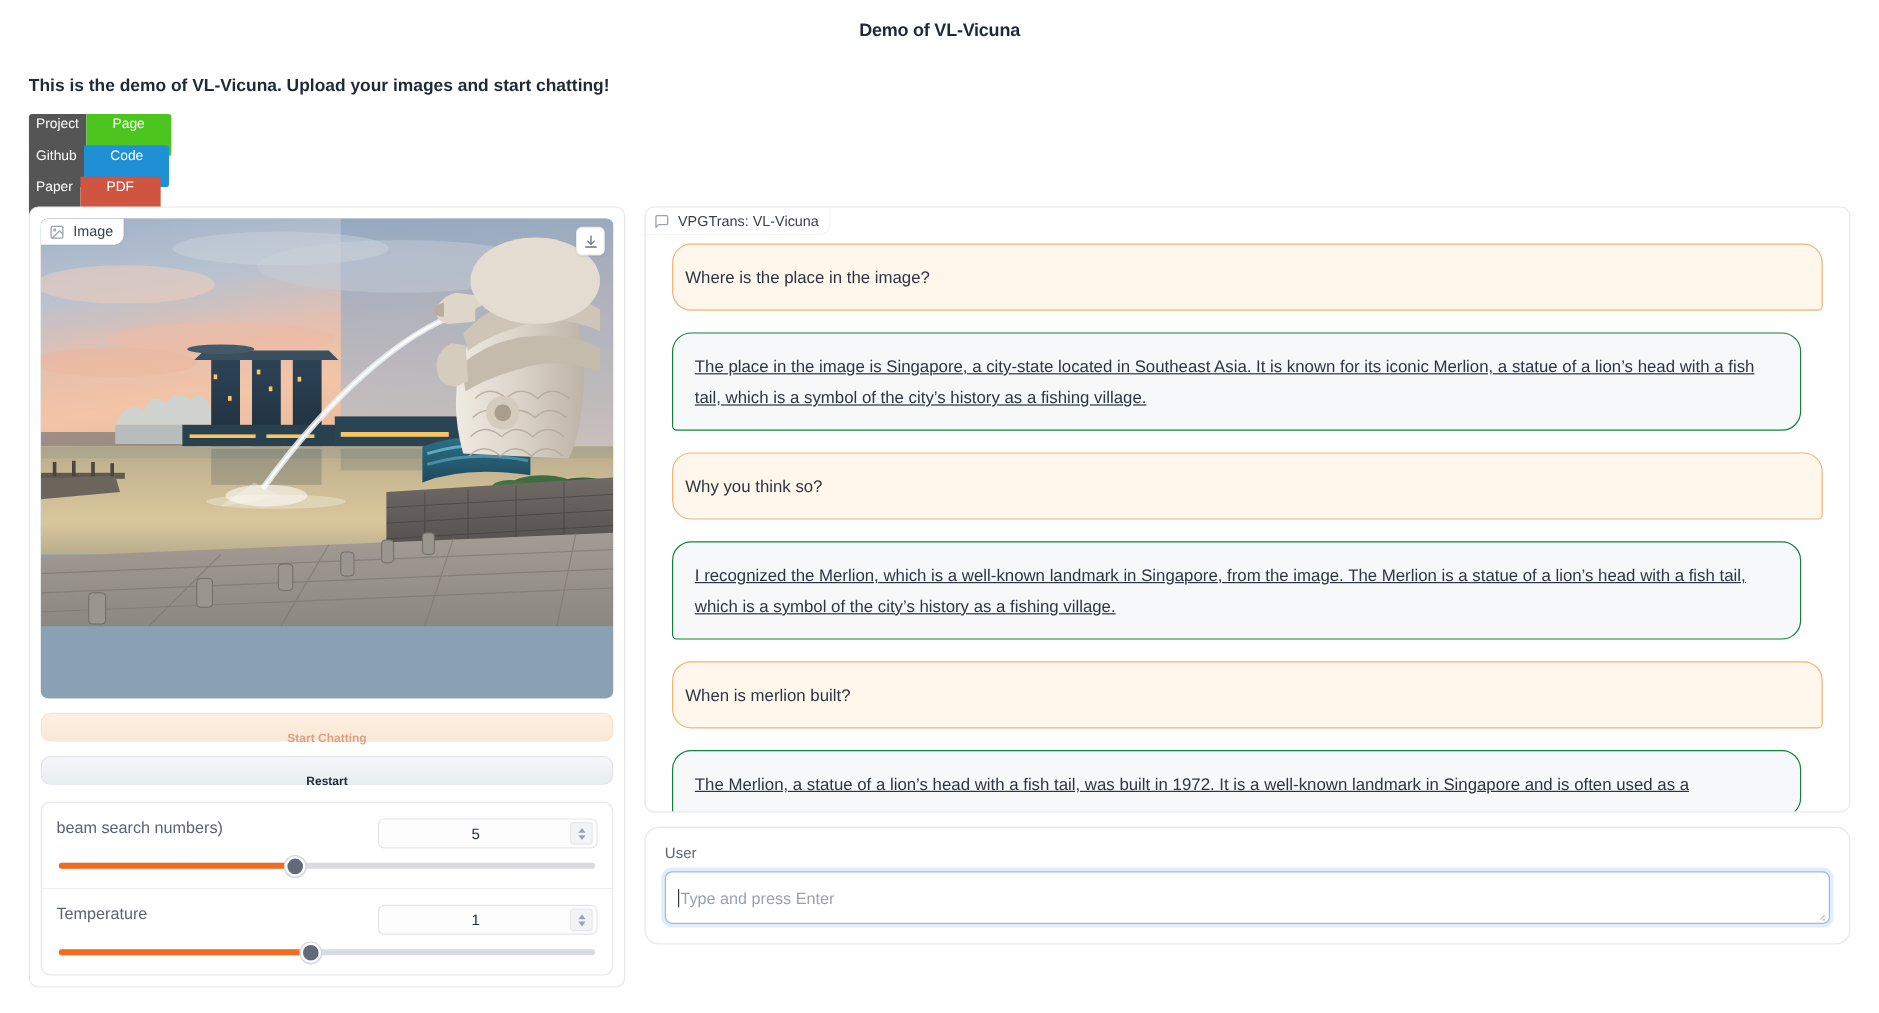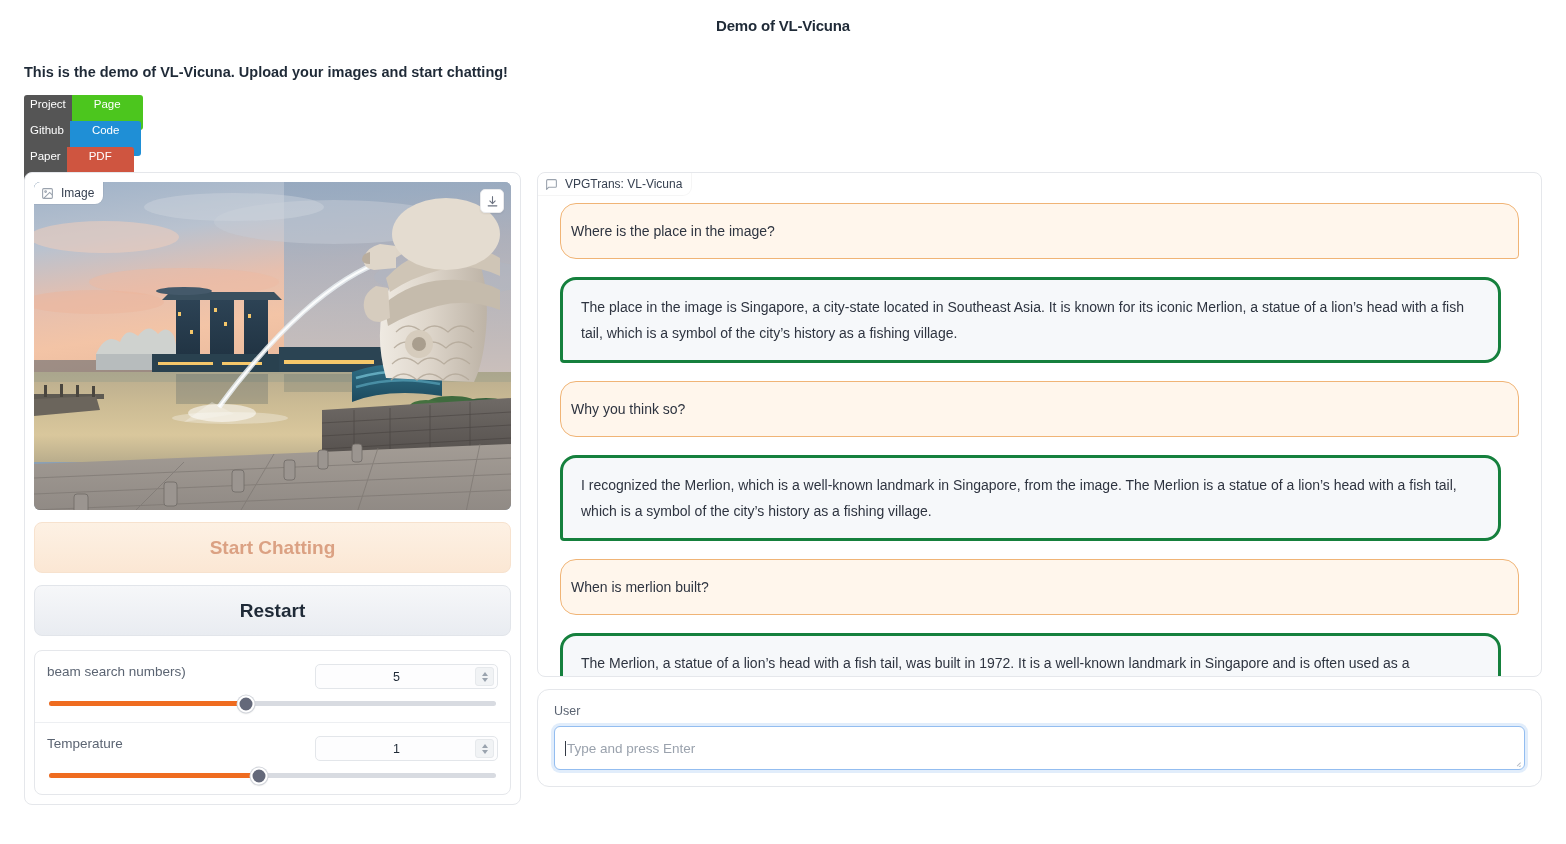--- a/index.html
+++ b/index.html
@@ -73,21 +73,21 @@
     flex: 0 0 497px;
     background: #ffffff;
     border: 1px solid #e5e7eb;
     border-radius: 8px;
     padding: 9px;
   }
 
   .image-block {
     position: relative;
     width: 477px;
-    height: 328px;
+    height: 400px;
     border-radius: 6px;
     overflow: hidden;
     background: #8aa0b5;
     padding-left: 41px;
   }
 
   .block-label {
     position: absolute;
     top: 0; left: 0;
     z-index: 5;
@@ -116,24 +116,24 @@
     box-shadow: 0 1px 2px rgba(0,0,0,0.07);
   }
 
   
   .photo { position:absolute; inset:0; }
 
   .btn {
     display: block;
     width: 477px;
     margin: 12px 0 0 0;
-    height: 51px;
+    height: 24px;
     border-radius: 8px;
     border: 1px solid transparent;
-    font-size: 19px;
+    font-size: 10px;
     font-weight: bold;
     text-align: center;
     line-height: 40px;
   }
   .btn-primary-disabled {
     background: linear-gradient(180deg,#fdf1e4 0%, #fbe7d4 100%);
     color: #dba183;
     border-color: #f7e2ce;
   }
   .btn-secondary {
@@ -254,25 +254,26 @@
   .bubble.user {
     background: #fff6ec;
     border: 1px solid #f0b476;
     color: #2e3440;
     border-bottom-right-radius: 4px;
     margin-right: 0;
     padding-left: 10px;
   }
   .bubble.bot {
     background: #f6f8fa;
-    border: 3px solid #15803d;
+    border: 1px solid #15803d;
     color: #2e3440;
     border-bottom-left-radius: 4px;
     margin-right: 18px;
     margin-left: 0;
+    text-decoration: underline;
   }
 
   .input-panel {
     background: #ffffff;
     border: 1px solid #e5e7eb;
     border-radius: 12px;
     padding: 14px 16px 16px 16px;
   }
   .input-label {
     font-size: 12.5px;

